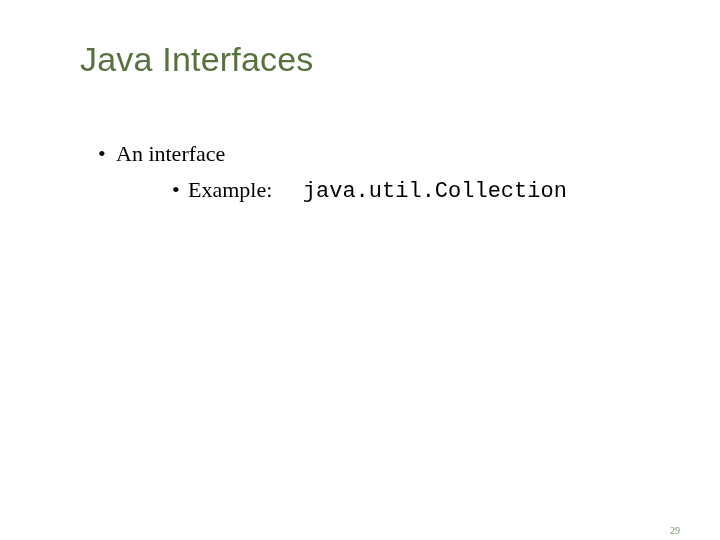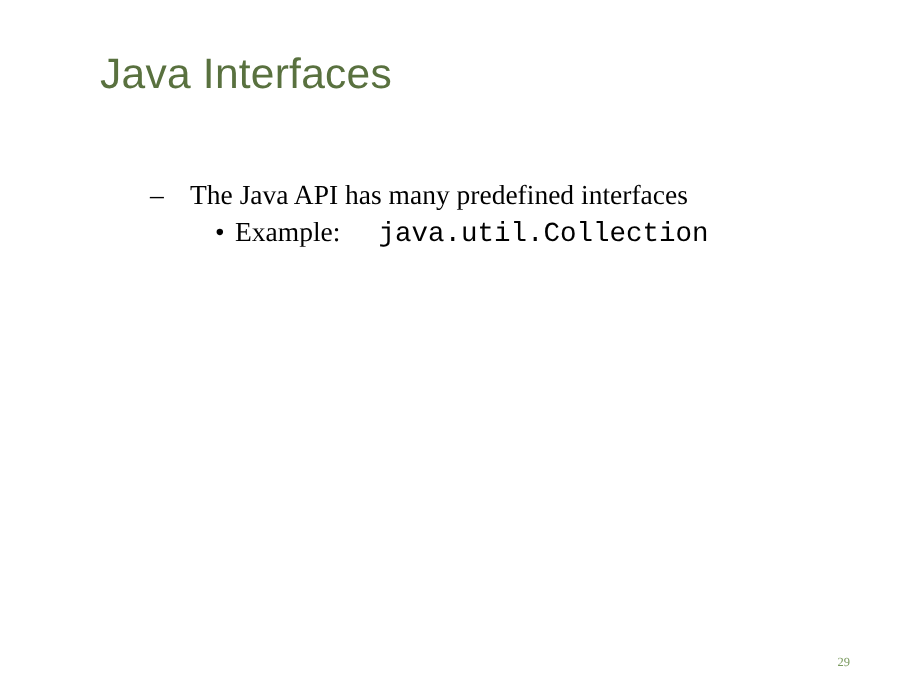--- a/index.html
+++ b/index.html
@@ -84,26 +84,26 @@
 </style>
 </head>
 <body>
 
 <div class="slide">
 
   <div class="title">Java Interfaces</div>
 
   <div class="body">
 
+    <div class="lvl1">
+      <span class="bullet">•</span><span>An interface</span>
+    </div>
 
 
 
-    <div class="lvl2">
-      <span class="dash">–</span><span>The Java API has many predefined interfaces</span>
-    </div>
 
     <div class="lvl3">
       <span class="bullet">•</span><span>Example: </span><span class="mono">java.util.Collection</span>
     </div>
 
   </div>
 
   <div class="footer-right">29</div>
 
 </div>

